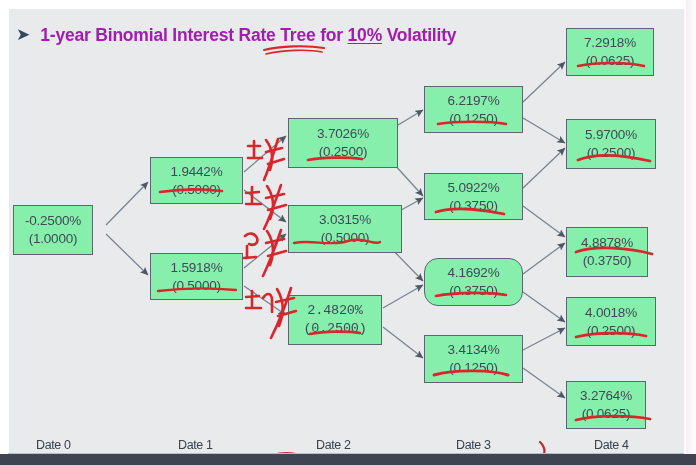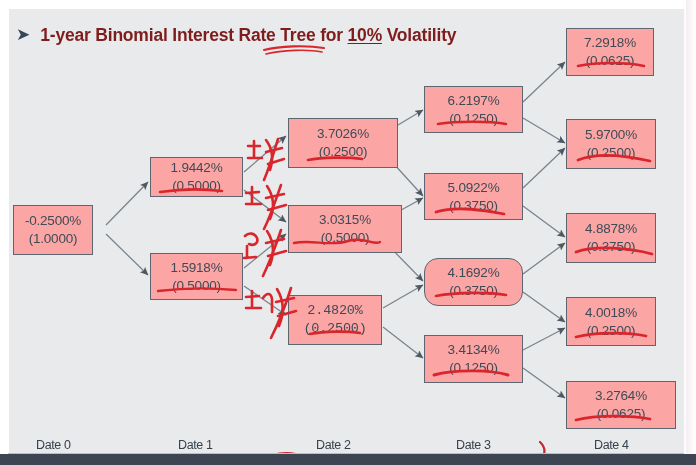--- a/index.html
+++ b/index.html
@@ -39,40 +39,40 @@
 
   
   .title-row{
     position:absolute;left:16px;top:20px;width:640px;height:30px;
     display:flex;align-items:center;gap:10px;
   }
   .bullet-arrow{
     font-size:17px;color:#33475b;line-height:1;transform:translateY(-1px);
   }
   .title-text{
-    font-size:17.5px;font-weight:bold;color:#7f1d1d;letter-spacing:-0.2px;
+    font-size:17.5px;font-weight:bold;color:#a21caf;letter-spacing:-0.2px;
     white-space:nowrap;
   }
   .title-text .u{ text-decoration:underline; text-underline-offset:2px;}
 
   
   .title-swoosh{
     position:absolute;left:262px;top:44px;width:64px;height:12px;
     pointer-events:none;
   }
 
   
   .tree-svg{position:absolute;left:0;top:0;width:696px;height:465px;}
 
   
   .node{
     position:absolute;
     box-sizing:border-box;
     border:1.3px solid #5c6570;
-    background:#fca5a5;
+    background:#86efac;
     display:flex;flex-direction:column;align-items:center;justify-content:center;
     color:#3f4a55;
     font-size:13.5px;
     line-height:1.32;
     letter-spacing:-0.2px;
   }
   .node .rate{white-space:nowrap;}
   .node .prob{white-space:nowrap;position:relative;}
 
   
@@ -134,21 +134,21 @@
       <line x1="523" y1="350" x2="565" y2="328"></line>
       <line x1="523" y1="368" x2="565" y2="398"></line>
     </g>
   </svg>
 
   <div class="node" style="left:13px;top:205px;width:80px;height:50px;">
     <span class="rate">-0.2500%</span>
     <span class="prob">(1.0000)</span>
   </div>
 
-  <div class="node" style="left:150px;top:157px;width:93px;height:40px;">
+  <div class="node" style="left:150px;top:157px;width:93px;height:47px;">
     <span class="rate">1.9442%</span>
     <span class="prob">(0.5000)</span>
   </div>
   <div class="node" style="left:150px;top:253px;width:93px;height:47px;">
     <span class="rate">1.5918%</span>
     <span class="prob">(0.5000)</span>
   </div>
 
   <div class="node" style="left:288px;top:118px;width:110px;height:50px;">
     <span class="rate">3.7026%</span>
@@ -181,29 +181,29 @@
   </div>
 
   <div class="node" style="left:566px;top:28px;width:88px;height:48px;">
     <span class="rate">7.2918%</span>
     <span class="prob">(0.0625)</span>
   </div>
   <div class="node" style="left:566px;top:119px;width:90px;height:50px;">
     <span class="rate">5.9700%</span>
     <span class="prob">(0.2500)</span>
   </div>
-  <div class="node" style="left:566px;top:213px;width:90px;height:50px;">
+  <div class="node" style="left:566px;top:227px;width:82px;height:50px;">
     <span class="rate">4.8878%</span>
     <span class="prob">(0.3750)</span>
   </div>
   <div class="node" style="left:566px;top:297px;width:90px;height:49px;">
     <span class="rate">4.0018%</span>
     <span class="prob">(0.2500)</span>
   </div>
-  <div class="node" style="left:566px;top:381px;width:110px;height:48px;">
+  <div class="node" style="left:566px;top:381px;width:80px;height:48px;">
     <span class="rate">3.2764%</span>
     <span class="prob">(0.0625)</span>
   </div>
 
   <svg class="ink" style="left:0;top:0;width:696px;height:465px;">
     <g stroke="#d9262c" fill="none" stroke-linecap="round">
       <path d="M160 192 C180 189, 205 189, 222 191" stroke-width="2.6"></path>
       <path d="M158 291 C182 288, 214 288, 236 290" stroke-width="2.4"></path>
       <path d="M308 160 C322 157, 348 157, 362 159" stroke-width="2.7"></path>
       <path d="M294 243 C312 239, 330 247, 348 241 C364 236, 374 246, 380 242" stroke-width="2.4"></path>

